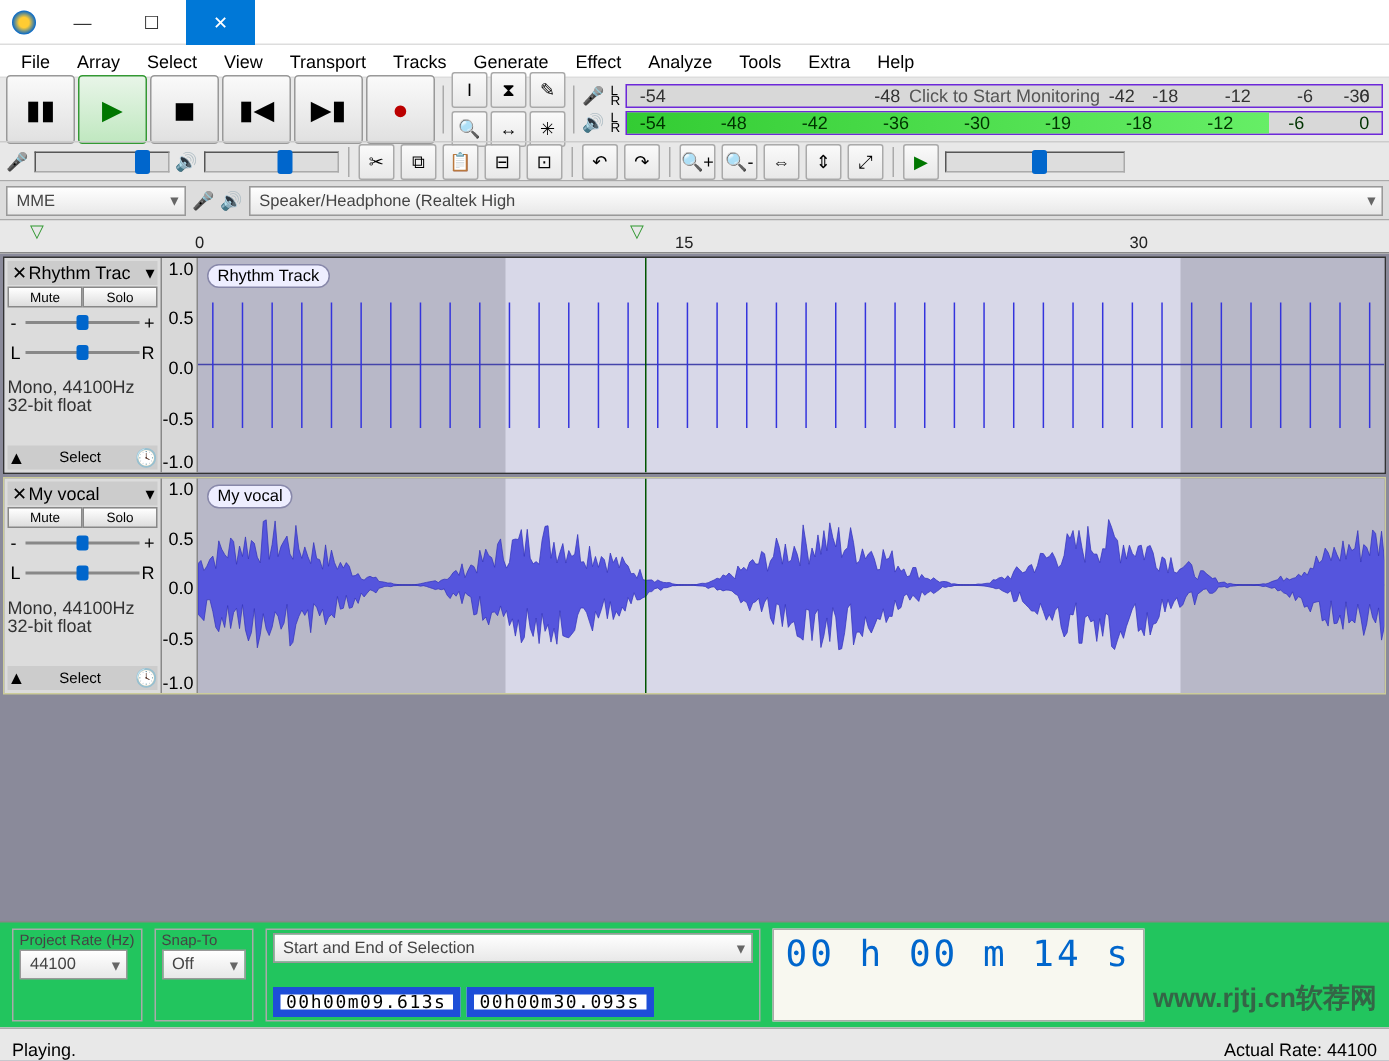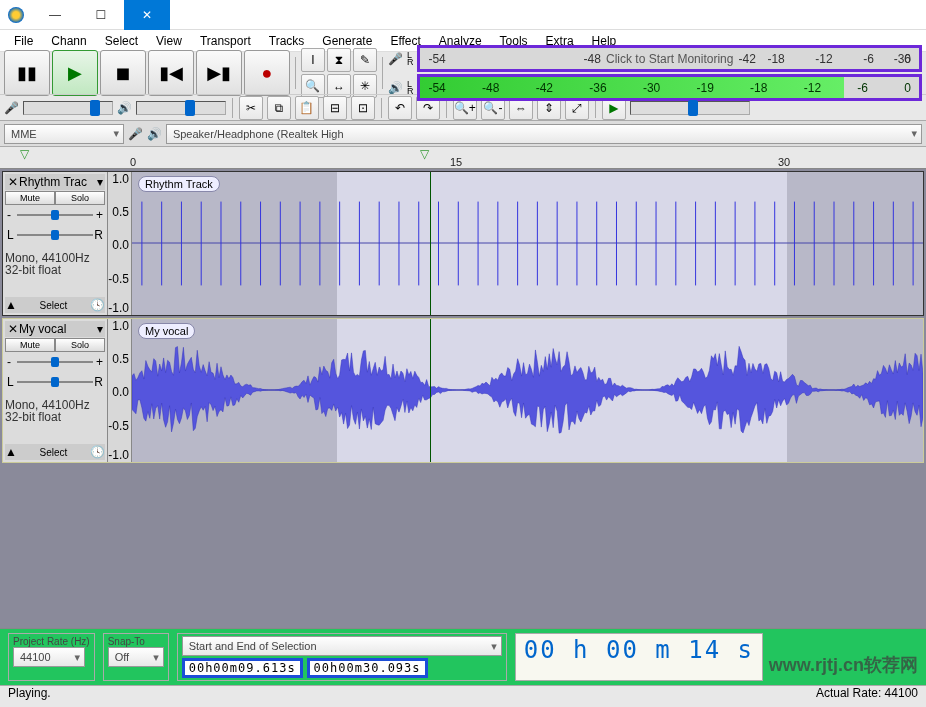--- a/index.html
+++ b/index.html
@@ -12,21 +12,21 @@
 .menubar{height:22px;background:#fff;display:flex;align-items:center;padding:0 6px;gap:2px;border-bottom:1px solid #ddd}
 .menubar span{padding:2px 8px}
 .toolbars{background:#e8e8e8;border-bottom:1px solid #aaa;display:flex;flex-direction:column}
 .toolrow{display:flex;align-items:center;height:42px;gap:2px;padding:0 4px}
 .toolrow2{display:flex;align-items:center;height:26px;gap:4px;padding:0 4px;border-top:1px solid #ccc}
 .sep{width:1px;height:32px;background:#aaa;margin:0 3px}
 .sep2{width:1px;height:20px;background:#aaa;margin:0 2px}
 .tbtn{width:46px;height:46px;background:linear-gradient(#fafafa,#e0e0e0);border:1px solid #999;border-radius:3px;display:flex;align-items:center;justify-content:center;font-size:18px}
 .tbtn.play{background:linear-gradient(#e8f5e8,#c0e8c0);border-color:#393}
 .sbtn{width:24px;height:24px;background:linear-gradient(#fafafa,#e8e8e8);border:1px solid #aaa;border-radius:2px;display:flex;align-items:center;justify-content:center;font-size:12px}
-.meter{flex:1;height:27px;background:#d8d8d8;border:3px solid #6d28d9;position:relative;font-size:9px;color:#333}
+.meter{flex:1;height:16px;background:#d8d8d8;border:1px solid #6d28d9;position:relative;font-size:9px;color:#333}
 .meter .ticks{position:absolute;inset:0;display:flex;justify-content:space-between;align-items:center;padding:0 8px}
 .meter.play .bar{position:absolute;left:0;top:0;bottom:0;width:85%;background:linear-gradient(90deg,#3c3,#6e6)}
 .meter .click{position:absolute;inset:0;display:flex;align-items:center;justify-content:center;color:#555}
 .slider{width:90px;height:14px;background:#ddd;border:1px inset #aaa;position:relative}
 .slider .thumb{position:absolute;top:-2px;width:10px;height:16px;background:#06c;border-radius:2px}
 .devicebar{height:26px;background:#ddd;border-bottom:1px solid #aaa;display:flex;align-items:center;padding:0 4px;gap:4px}
 .combo{height:20px;background:linear-gradient(#fff,#e8e8e8);border:1px solid #999;padding:0 18px 0 6px;display:flex;align-items:center;position:relative;font-size:11px;color:#444}
 .combo::after{content:'▾';position:absolute;right:4px;color:#666}
 .timeline{height:22px;background:#e8e8e8;border-bottom:1px solid #888;position:relative;display:flex}
 .timeline .ruler{position:absolute;left:130px;right:0;top:0;bottom:0}
@@ -49,39 +49,39 @@
 .scale{width:24px;background:#d8d8d8;border-right:1px solid #888;position:relative;font-size:9px}
 .scale span{position:absolute;right:2px}
 .wave{flex:1;background:#b8b8c8;position:relative;overflow:hidden}
 .wave .sel{position:absolute;top:0;bottom:0;background:#d8d8e8}
 .wave svg{position:absolute;inset:0;width:100%;height:100%}
 .wave .label{position:absolute;top:4px;left:6px;background:#eef;border:1px solid #88a;padding:1px 6px;border-radius:8px;font-size:11px}
 .wave .cursor{position:absolute;top:0;bottom:0;width:1px;background:#050}
 .bottombar{background:#22c55e;border-top:1px solid #888;padding:4px 8px;display:flex;gap:8px}
 .bgroup{border:1px solid #aaa;padding:2px 4px}
 .bgroup .lbl{font-size:10px;color:#444}
-.spin{display:inline-flex;align-items:center;background:#fff;border:3px solid #1d4ed8;height:20px;padding:0 4px;font-family:monospace;font-size:12px;letter-spacing:1px}
+.spin{display:inline-flex;align-items:center;background:#fff;border:5px solid #1d4ed8;height:20px;padding:0 4px;font-family:monospace;font-size:12px;letter-spacing:1px}
 .bigtime{font-family:monospace;font-size:24px;color:#06c;background:#f8f8f0;border:1px solid #aaa;padding:2px 8px;letter-spacing:2px;position:relative}
 .watermark{position:absolute;right:8px;bottom:30px;font-size:18px;color:rgba(60,60,60,.7);font-weight:bold;pointer-events:none}
-.status{height:22px;background:#e8e8e8;border-top:1px solid #aaa;display:flex;align-items:flex-start;padding:0 8px;font-size:11px}
+.status{height:22px;background:#e8e8e8;border-top:1px solid #aaa;display:flex;align-items:flex-end;padding:0 8px;font-size:11px}
 .status .r{margin-left:auto}
 </style>
 </head>
 <body>
 
 <div class="titlebar">
   <div class="logo"></div>
   <div class="winbtn">—</div>
   <div class="winbtn">☐</div>
   <div class="winbtn close">✕</div>
 </div>
 
 <div class="menubar">
   <span>File</span>
-  <span>Chann</span>
+  <span>Array</span>
   <span>Select</span>
   <span>View</span>
   <span>Transport</span>
   <span>Tracks</span>
   <span>Generate</span>
   <span>Effect</span>
   <span>Analyze</span>
   <span>Tools</span>
   <span>Extra</span>
   <span>Help</span>
@@ -185,21 +185,21 @@
   <div class="combo" style="flex:1">Speaker/Headphone (Realtek High</div>
 </div>
 
 <div class="timeline">
   <div style="width:130px"></div>
   <div class="ruler">
     <span class="playhead" style="left:-110px">▽</span>
     <span class="tick" style="left:0">0</span>
     <span class="playhead" style="left:290px">▽</span>
     <span class="tick" style="left:320px">15</span>
-    <span class="tick" style="left:648px">30</span>
+    <span class="tick" style="left:623px">30</span>
   </div>
 </div>
 
 <div class="tracks">
 
   <div class="track">
     <div class="trackpanel">
       <div class="hdr">
         <span class="x">✕</span>
         <span style="flex:1">Rhythm Trac</span>
@@ -343,21 +343,21 @@
 <div class="bottombar">
   <div class="bgroup">
     <div class="lbl">Project Rate (Hz)</div>
     <div class="combo" style="width:72px">44100</div>
   </div>
   <div class="bgroup">
     <div class="lbl">Snap-To</div>
     <div class="combo" style="width:56px">Off</div>
   </div>
   <div class="bgroup" style="flex:0 0 auto">
-    <div class="combo" style="width:320px;margin-bottom:2px">Start and End of Selection</div>
+    <div class="combo" style="width:320px;margin-bottom:16px">Start and End of Selection</div>
     <div style="display:flex;gap:4px">
       <div class="spin">00h00m09.613s</div>
       <div class="spin">00h00m30.093s</div>
     </div>
   </div>
   <div class="bigtime">00 h 00 m 14 s</div>
 </div>
 
 <div class="watermark">www.rjtj.cn软荐网</div>
 

